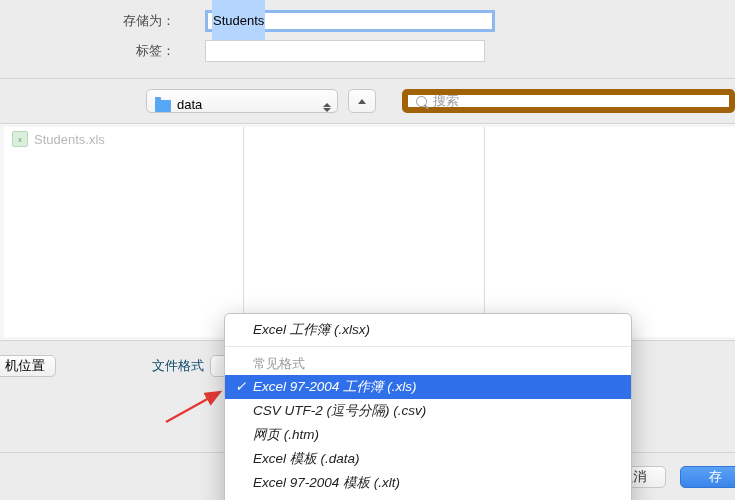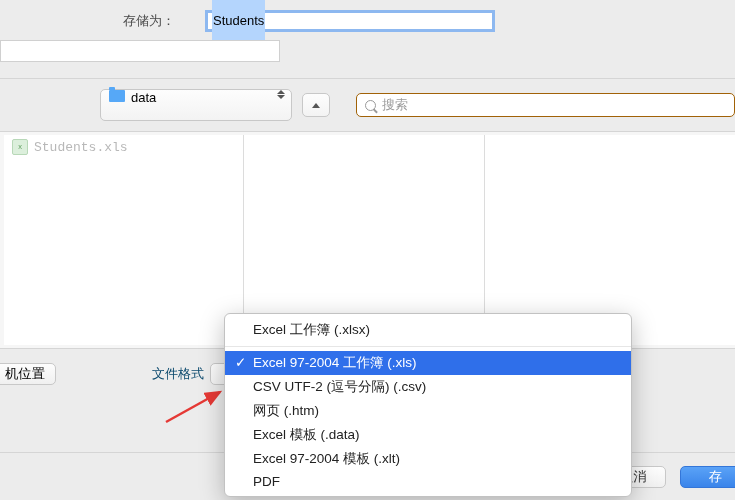--- a/index.html
+++ b/index.html
@@ -10,71 +10,72 @@
     .form-label { width: 185px; text-align: right; color: #4a4a4a; padding-right: 10px; }
     .filename-input { width: 290px; height: 22px; border: 3px solid #8db8f0; background: #fff; padding: 0 4px; font-size: 13px; outline: none; }
     .filename-input::selection { background: #b4d5fd; }
     .filename-selected { background: #b4d5fd; padding: 17px 1px; }
     .tags-input { width: 280px; height: 22px; border: 1px solid #d0d0d0; background: #fff; padding: 0 4px; font-size: 13px; }
 
     .divider { border-top: 1px solid #d5d5d5; }
 
     .location-bar { display: flex; align-items: center; padding: 10px 0 10px 18px; gap: 10px; }
     .nav-btn { width: 28px; height: 24px; background: #fff; border: 1px solid #c8c8c8; border-radius: 5px; display: flex; align-items: center; justify-content: center; }
-    .folder-select { width: 192px; height: 32px; background: linear-gradient(#fdfdfd,#f3f3f3); border: 1px solid #c8c8c8; border-radius: 5px; display: flex; align-items: flex-start; padding: 0 22px 0 8px; position: relative; margin-left: 64px; }
+    .folder-select { width: 192px; height: 24px; background: linear-gradient(#fdfdfd,#f3f3f3); border: 1px solid #c8c8c8; border-radius: 5px; display: flex; align-items: flex-end; padding: 0 22px 0 8px; position: relative; margin-left: 110px; }
     .folder-icon { width: 16px; height: 12px; background: #56a8f7; border-radius: 1px; position: relative; margin-right: 6px; }
     .folder-icon::before { content:''; position:absolute; top:-3px; left:0; width:6px; height:3px; background:#56a8f7; border-radius:1px 1px 0 0; }
     .select-arrows { position: absolute; right: 6px; display: flex; flex-direction: column; gap: 1px; }
     .select-arrows .up { width:0; height:0; border-left:4px solid transparent; border-right:4px solid transparent; border-bottom:4px solid #555; }
     .select-arrows .down { width:0; height:0; border-left:4px solid transparent; border-right:4px solid transparent; border-top:4px solid #555; }
     .collapse-btn { width: 28px; height: 24px; background: linear-gradient(#fdfdfd,#f3f3f3); border: 1px solid #c8c8c8; border-radius: 5px; display:flex; align-items:center; justify-content:center; }
     .collapse-btn .chev { width:0; height:0; border-left:4px solid transparent; border-right:4px solid transparent; border-bottom:5px solid #555; }
-    .search-box { flex:1; margin-left: 16px; margin-right: 0; height: 24px; background:#fff; border:1px solid #a16207; border-radius:5px; display:flex; align-items:center; padding:0 8px; }
+    .search-box { flex:1; margin-left: 16px; margin-right: 0; height: 24px; background:#fff; border:6px solid #a16207; border-radius:5px; display:flex; align-items:center; padding:0 8px; }
     .search-icon { width:11px; height:11px; border:1.5px solid #9a9a9a; border-radius:50%; position:relative; margin-right:6px; flex-shrink:0; }
     .search-icon::after { content:''; position:absolute; width:5px; height:1.5px; background:#9a9a9a; transform:rotate(45deg); bottom:-2px; right:-3px; }
     .search-placeholder { color:#9a9a9a; }
 
     .columns-wrap { border-top:1px solid #d5d5d5; border-bottom:1px solid #d5d5d5; height: 218px; display:flex; background:#f6f6f6; }
-    .col { background:#fff; border-right:1px solid #dcdcdc; overflow:hidden;font-family:Liberation Mono, monospace; }
+    .col { background:#fff; border-right:1px solid #dcdcdc; overflow:hidden; }
     .col1 { width: 240px; margin-left: 4px; margin-top:3px; margin-bottom:3px; }
     .col2 { width: 241px; margin-top:3px; margin-bottom:3px; }
     .col3 { flex:1; margin-top:3px; margin-bottom:3px; border-right:none; }
     .file-row { display:flex; align-items:center; padding:4px 8px; color:#b8b8b8; }
     .xls-icon { width:16px; height:16px; background:#dcefdc; border:1px solid #b8d8b8; border-radius:2px; margin-right:6px; position:relative; display:flex; align-items:center; justify-content:center; font-size:7px; color:#5a9a5a; }
 
     .bottom-bar { padding: 14px 0; display:flex; align-items:center; }
     .location-btn { height:22px; background:linear-gradient(#fdfdfd,#f0f0f0); border:1px solid #c8c8c8; border-radius:5px; padding:0 10px; margin-left:0; }
     .file-format-label { color:#0c4a6e; margin-left: 96px; margin-right:2px; }
     .format-select-box { width: 419px; height:22px; background:linear-gradient(#fdfdfd,#f3f3f3); border:1px solid #c8c8c8; border-radius:5px; position:relative; margin-left:4px; }
     .format-select-box .right-cap { position:absolute; right:0; top:0; bottom:0; width:20px; background:#3b82f6; border-radius:0 5px 5px 0; display:flex; align-items:center; justify-content:center; flex-direction:column; gap:1px; }
     .format-select-box .right-cap .up { width:0;height:0;border-left:3px solid transparent;border-right:3px solid transparent;border-bottom:3px solid #fff; }
     .format-select-box .right-cap .down { width:0;height:0;border-left:3px solid transparent;border-right:3px solid transparent;border-top:3px solid #fff; }
 
     .arrow-annotation { position:absolute; left:158px; top:378px; pointer-events:none; }
 
     .dropdown-menu { position:absolute; left:224px; top:313px; width:408px; background:#fff; border:1px solid #c2c2c2; border-radius:6px; box-shadow:0 6px 24px rgba(0,0,0,0.25); padding:4px 0; z-index:100; }
-    .dropdown-menu .item { padding:3px 20px 3px 28px; font-size:13.5px; color:#222; position:relative; }
+    .dropdown-menu .item { padding:3px 20px 3px 28px; font-size:13.5px; color:#222; position:relative;font-style:italic; }
     .dropdown-menu .group { padding:4px 20px 2px 28px; font-size:13px; color:#9a9a9a; }
     .dropdown-menu .item.selected { background:#2f6fea; color:#fff; }
     .dropdown-menu .item.selected .check { position:absolute; left:10px; top:3px; color:#fff; }
     .dropdown-menu .sep { height:1px; background:#e6e6e6; margin:4px 0; }
 
     .footer-bar { position:absolute; bottom:0; left:0; right:0; height:48px; border-top:1px solid #d5d5d5; display:flex; align-items:center; justify-content:flex-end; padding-right:0; gap:14px; background:#ececec; }
     .btn-cancel { height:22px; background:linear-gradient(#fdfdfd,#f0f0f0); border:1px solid #c8c8c8; border-radius:5px; padding:0 18px; color:#333; }
     .btn-save { height:22px; background:linear-gradient(#5aa2f7,#3a84ea); border:1px solid #3476d8; border-radius:5px; padding:0 18px; color:#fff; }
   </style>
 </head>
 <body>
 
 <div class="top-form">
   <div class="form-row">
     <div class="form-label">存储为：</div>
     <div class="filename-input"><span class="filename-selected">Students</span></div>
   </div>
   <div class="form-row">
+    <div class="form-label">标签：</div>
     <input class="tags-input" type="text" style="">
   </div>
 </div>
 
 <div class="divider"></div>
 
 <div class="location-bar">
   <div class="nav-btn" style="margin-left:-20px; visibility:hidden;"></div>
   <div class="folder-select">
     <span class="folder-icon"></span>
@@ -120,20 +121,21 @@
       <marker id="ah" markerWidth="8" markerHeight="8" refX="6" refY="3" orient="auto">
         <path d="M0,0 L7,3 L0,6 Z" fill="#e53935"></path>
       </marker>
     </defs>
   <line x1="8" y1="44" x2="62" y2="14" stroke="#e53935" stroke-width="2.5" marker-end="url(#ah)"></line>
 </svg>
 
 <div class="dropdown-menu">
   <div class="item">Excel 工作簿 (.xlsx)</div>
   <div class="sep"></div>
+  <div class="group">常见格式</div>
   <div class="item selected"><span class="check">✓</span><span>Excel 97-2004 工作簿 (.xls)</span></div>
   <div class="item">CSV UTF-2 (逗号分隔) (.csv)</div>
   <div class="item">网页 (.htm)</div>
   <div class="item">Excel 模板 (.data)</div>
   <div class="item">Excel 97-2004 模板 (.xlt)</div>
   <div class="item">PDF</div>
 </div>
 
 <div class="footer-bar">
   <button class="btn-cancel">取消</button>

